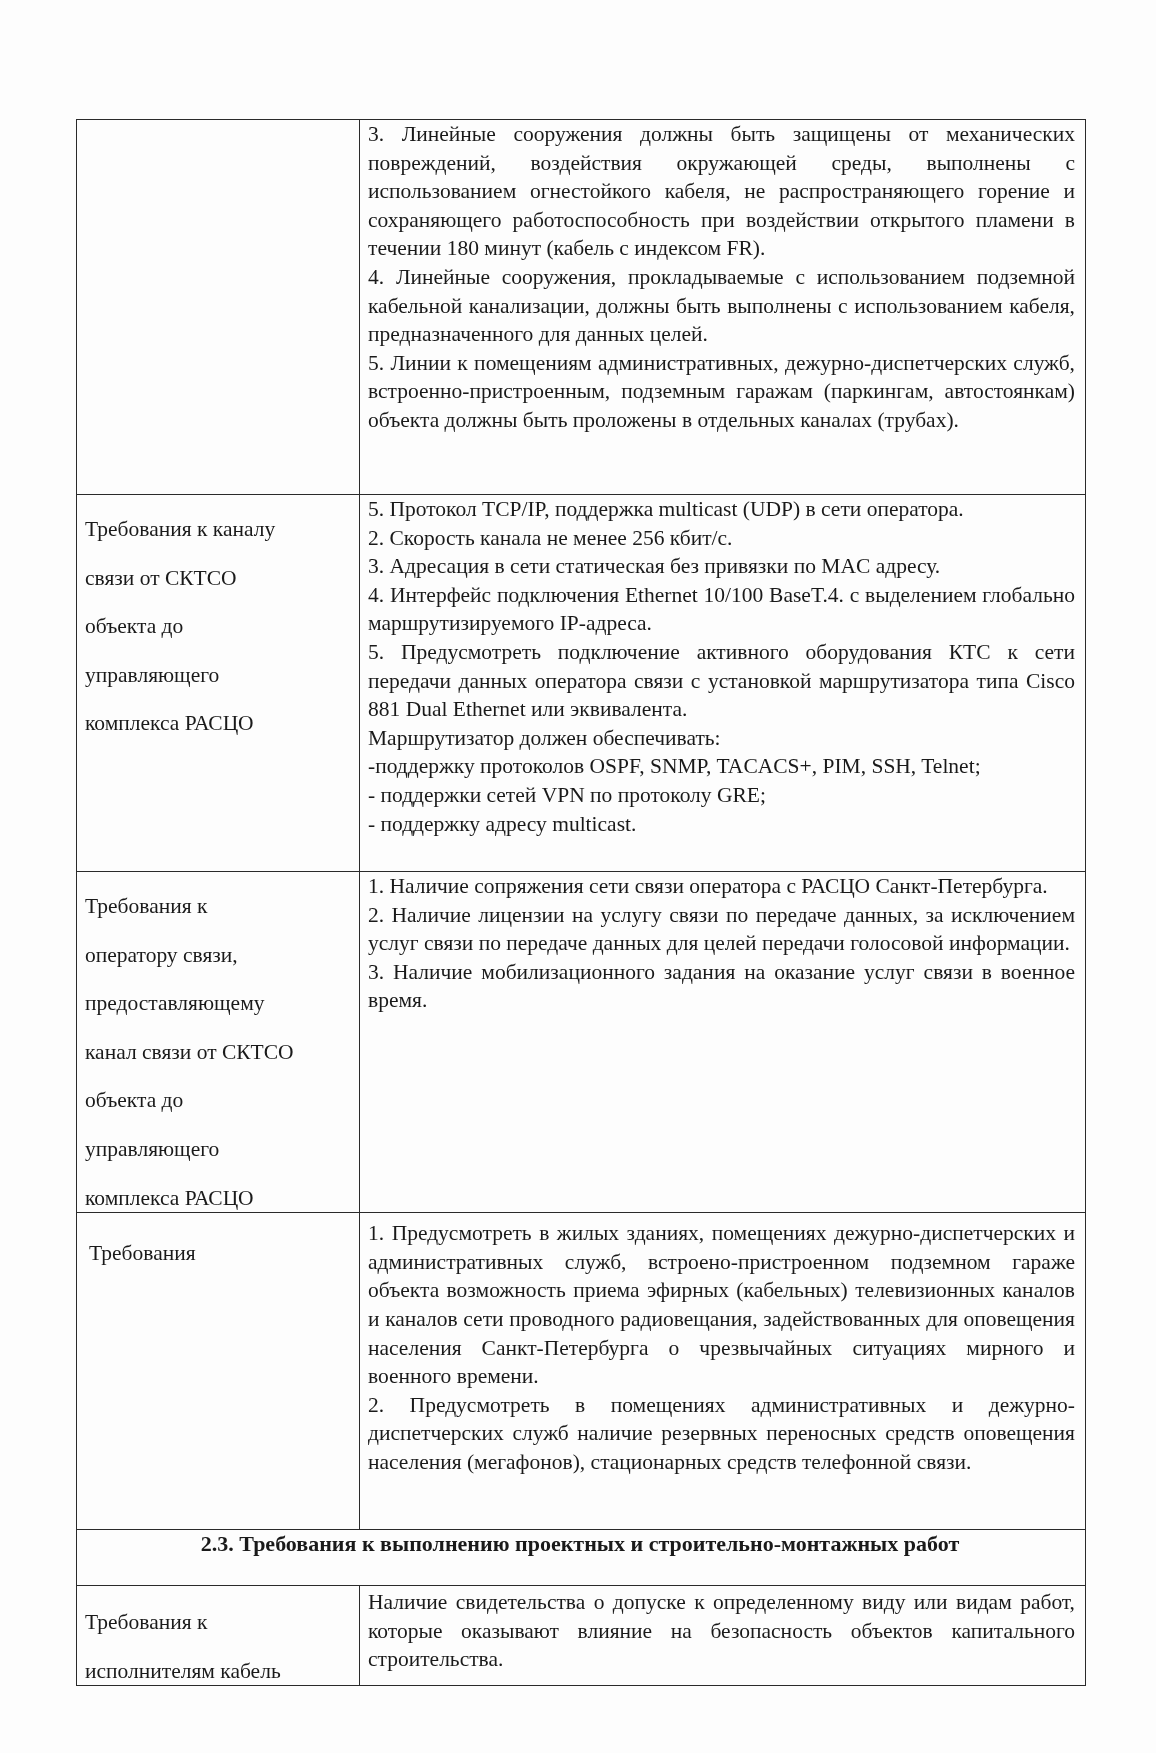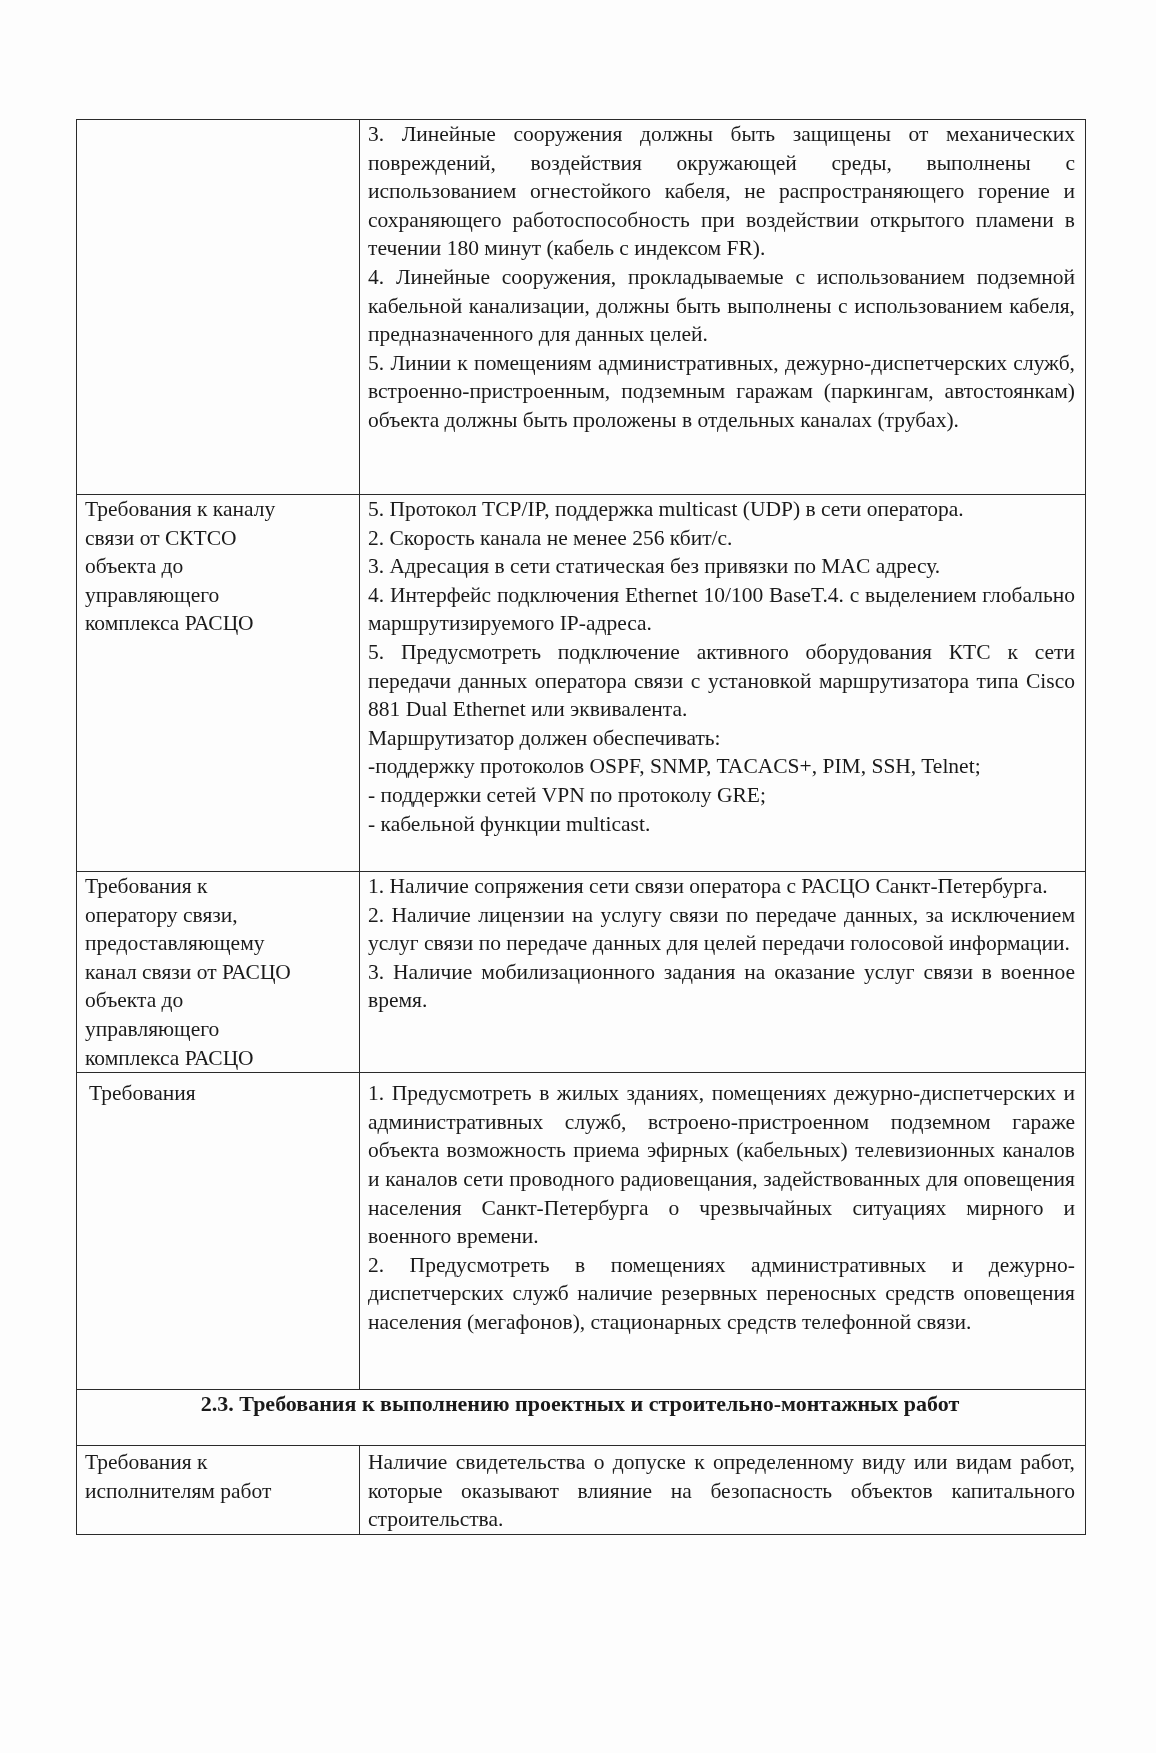--- a/index.html
+++ b/index.html
@@ -13,21 +13,21 @@
   }
   table.doc td { border: 1.5px solid #2a2a2a; vertical-align: top; padding: 0 10px 0 8px; }
   td.label { width: 264px; text-align: left; padding-left: 8px; }
   td.content { text-align: justify; padding-left: 10px; padding-right: 12px; }
   td.section {
     text-align: center; font-weight: bold; font-size: 22px;
     padding-top: 6px; padding-bottom: 8px;
   }
   td.section.tall { padding-bottom: 14px; }
   .para { display: block; text-align: justify; text-align-last: left; }
-  .lbl-line { display: block; }
+  .lbl-line { display: block; margin-top: 20px; }
 </style>
 </head>
 <body>
 
 <div class="page">
   <table class="doc">
     <tbody>
 
       <tr style="height:375px;">
         <td class="label"></td>
@@ -48,30 +48,30 @@
         </td>
         <td class="content">
           <span class="para">5. Протокол TCP/IP, поддержка multicast (UDP) в сети оператора.</span>
           <span class="para">2. Скорость канала не менее 256 кбит/с.</span>
           <span class="para">3. Адресация в сети статическая без привязки по MAC адресу.</span>
           <span class="para">4. Интерфейс подключения Ethernet 10/100 BaseT.4. с выделением глобально маршрутизируемого IP-адреса.</span>
           <span class="para">5. Предусмотреть подключение активного оборудования КТС к сети передачи данных оператора связи с установкой маршрутизатора типа Cisco 881 Dual Ethernet или эквивалента.</span>
           <span class="para">Маршрутизатор должен обеспечивать:</span>
           <span class="para">-поддержку протоколов OSPF, SNMP, TACACS+, PIM, SSH, Telnet;</span>
           <span class="para">- поддержки сетей VPN по протоколу GRE;</span>
-          <span class="para">- кабельной функции multicast.</span>
+          <span class="para">- поддержку адресу multicast.</span>
         </td>
       </tr>
 
       <tr style="height:200px;">
         <td class="label">
           <span class="lbl-line">Требования к</span>
           <span class="lbl-line">оператору связи,</span>
           <span class="lbl-line">предоставляющему</span>
-          <span class="lbl-line">канал связи от РАСЦО</span>
+          <span class="lbl-line">канал связи от СКТСО</span>
           <span class="lbl-line">объекта до</span>
           <span class="lbl-line">управляющего</span>
           <span class="lbl-line">комплекса РАСЦО</span>
         </td>
         <td class="content">
           <span class="para">1. Наличие сопряжения сети связи оператора с РАСЦО Санкт-Петербурга.</span>
           <span class="para">2. Наличие лицензии на услугу связи по передаче данных, за исключением услуг связи по передаче данных для целей передачи голосовой информации.</span>
           <span class="para">3. Наличие мобилизационного задания на оказание услуг связи в военное время.</span>
         </td>
       </tr>
@@ -87,21 +87,21 @@
         </td>
       </tr>
 
       <tr style="height:56px;">
         <td class="section tall" colspan="2">2.3. Требования к выполнению проектных и строительно-монтажных работ</td>
       </tr>
 
       <tr style="height:87px;">
         <td class="label" style="padding-top:2px;">
           <span class="lbl-line">Требования к</span>
-          <span class="lbl-line">исполнителям работ</span>
+          <span class="lbl-line">исполнителям кабель</span>
         </td>
         <td class="content" style="padding-top:2px;">
           <span class="para">Наличие свидетельства о допуске к определенному виду или видам работ, которые оказывают влияние на безопасность объектов капитального строительства.</span>
         </td>
       </tr>
 
     </tbody>
   </table>
 </div>
 

